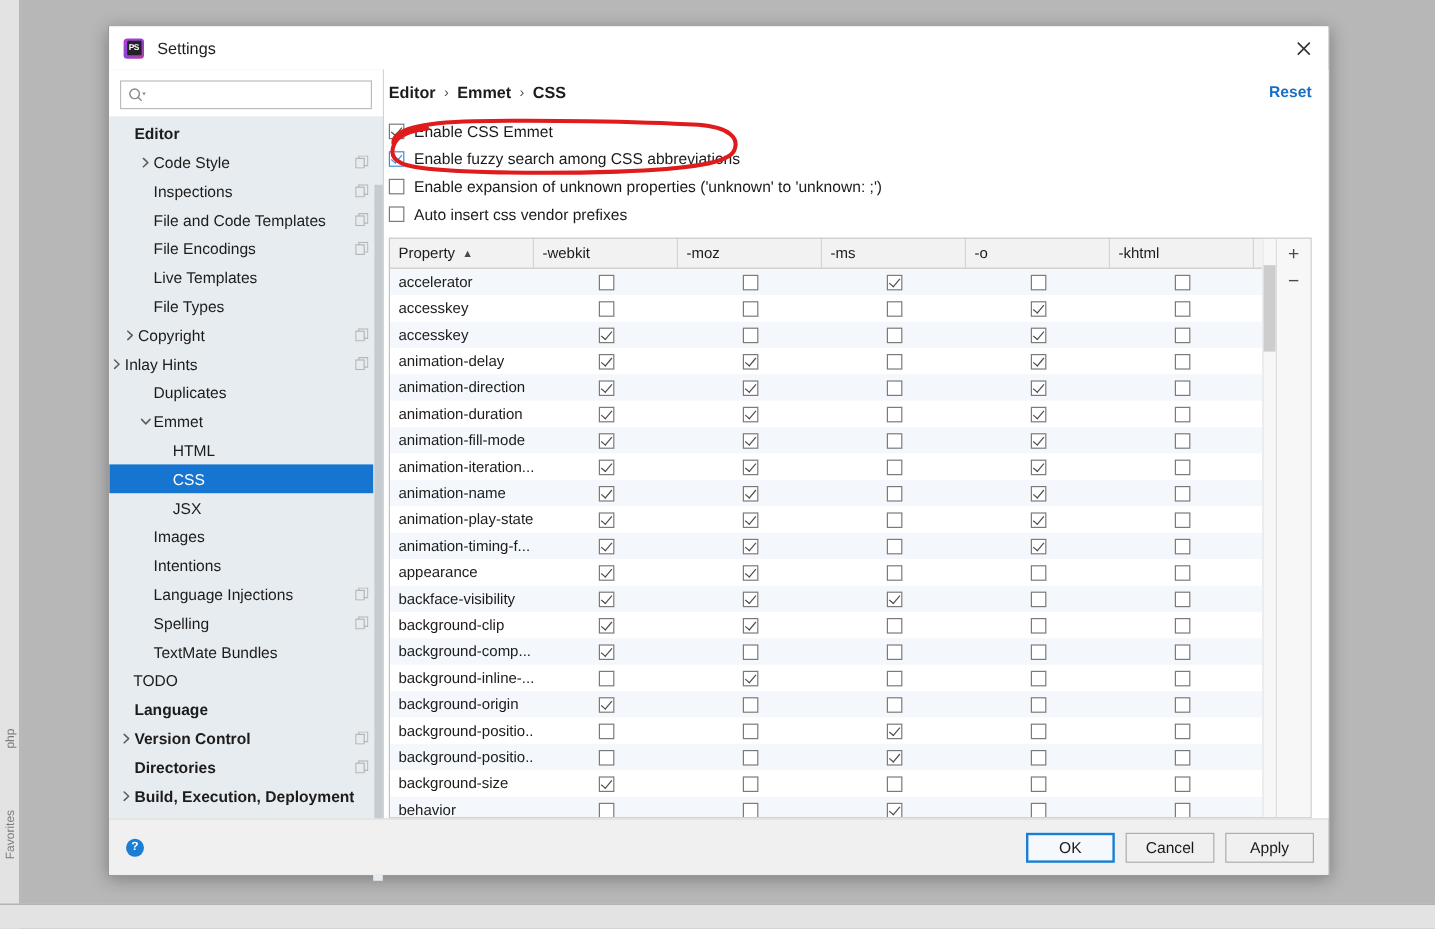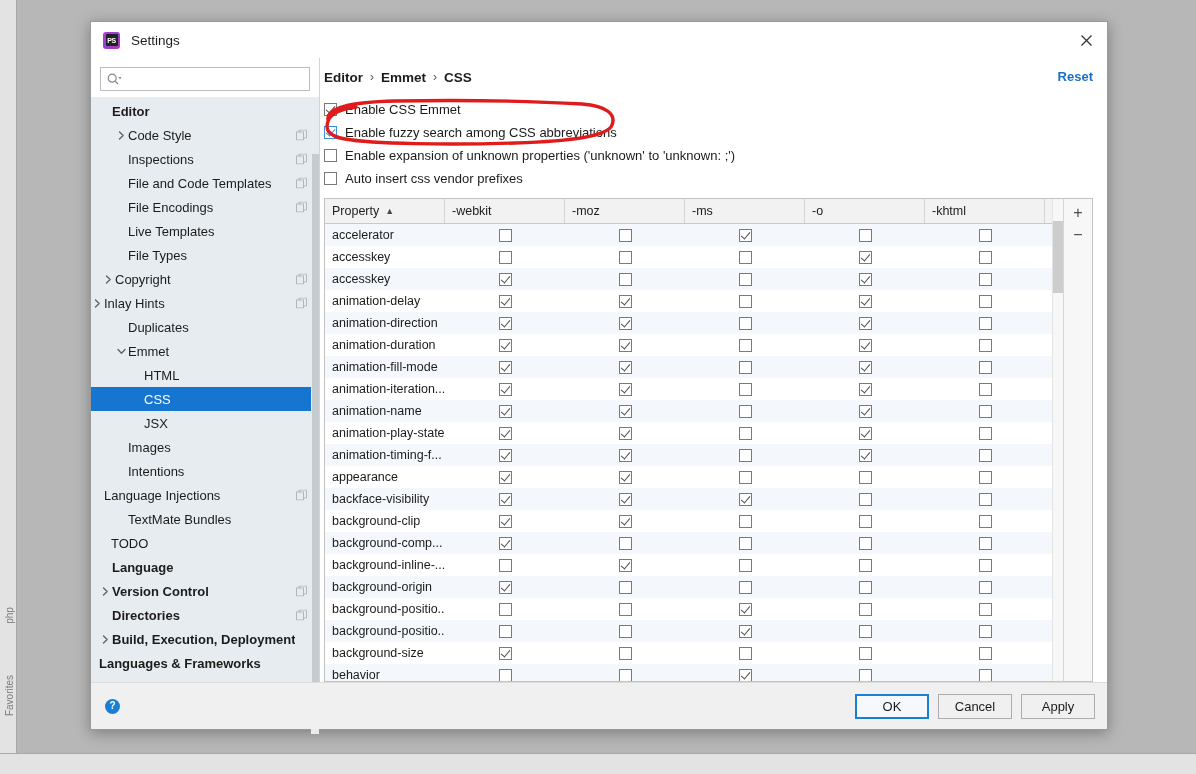--- a/index.html
+++ b/index.html
@@ -601,23 +601,33 @@
             <span class="label">JSX</span>
           </div>
           <div class="tree-row" style="padding-left: 24px;">
             <span class="arrow"></span>
             <span class="label">Images</span>
           </div>
           <div class="tree-row" style="padding-left: 24px;">
             <span class="arrow"></span>
             <span class="label">Intentions</span>
           </div>
-          <div class="tree-row" style="">
+          <div class="tree-row" style="padding-left: 24px;">
             <span class="arrow"></span>
             <span class="label">Language Injections</span>
+            <span class="copy-badge">
+              <svg width="11" height="11" viewBox="0 0 11 11">
+                <rect x="0.5" y="2.5" width="7" height="8" fill="none" stroke="#8b8b8b" stroke-width="1"></rect>
+                <path d="M3 2.5 V0.5 H10.5 V8.5 H7.5" fill="none" stroke="#8b8b8b" stroke-width="1"></path>
+              </svg>
+            </span>
+          </div>
+          <div class="tree-row" style="padding-left: 24px;">
+            <span class="arrow"></span>
+            <span class="label">Spelling</span>
             <span class="copy-badge">
               <svg width="11" height="11" viewBox="0 0 11 11">
                 <rect x="0.5" y="2.5" width="7" height="8" fill="none" stroke="#8b8b8b" stroke-width="1"></rect>
                 <path d="M3 2.5 V0.5 H10.5 V8.5 H7.5" fill="none" stroke="#8b8b8b" stroke-width="1"></path>
               </svg>
             </span>
           </div>
           <div class="tree-row" style="padding-left: 24px;">
             <span class="arrow"></span>
             <span class="label">TextMate Bundles</span>

